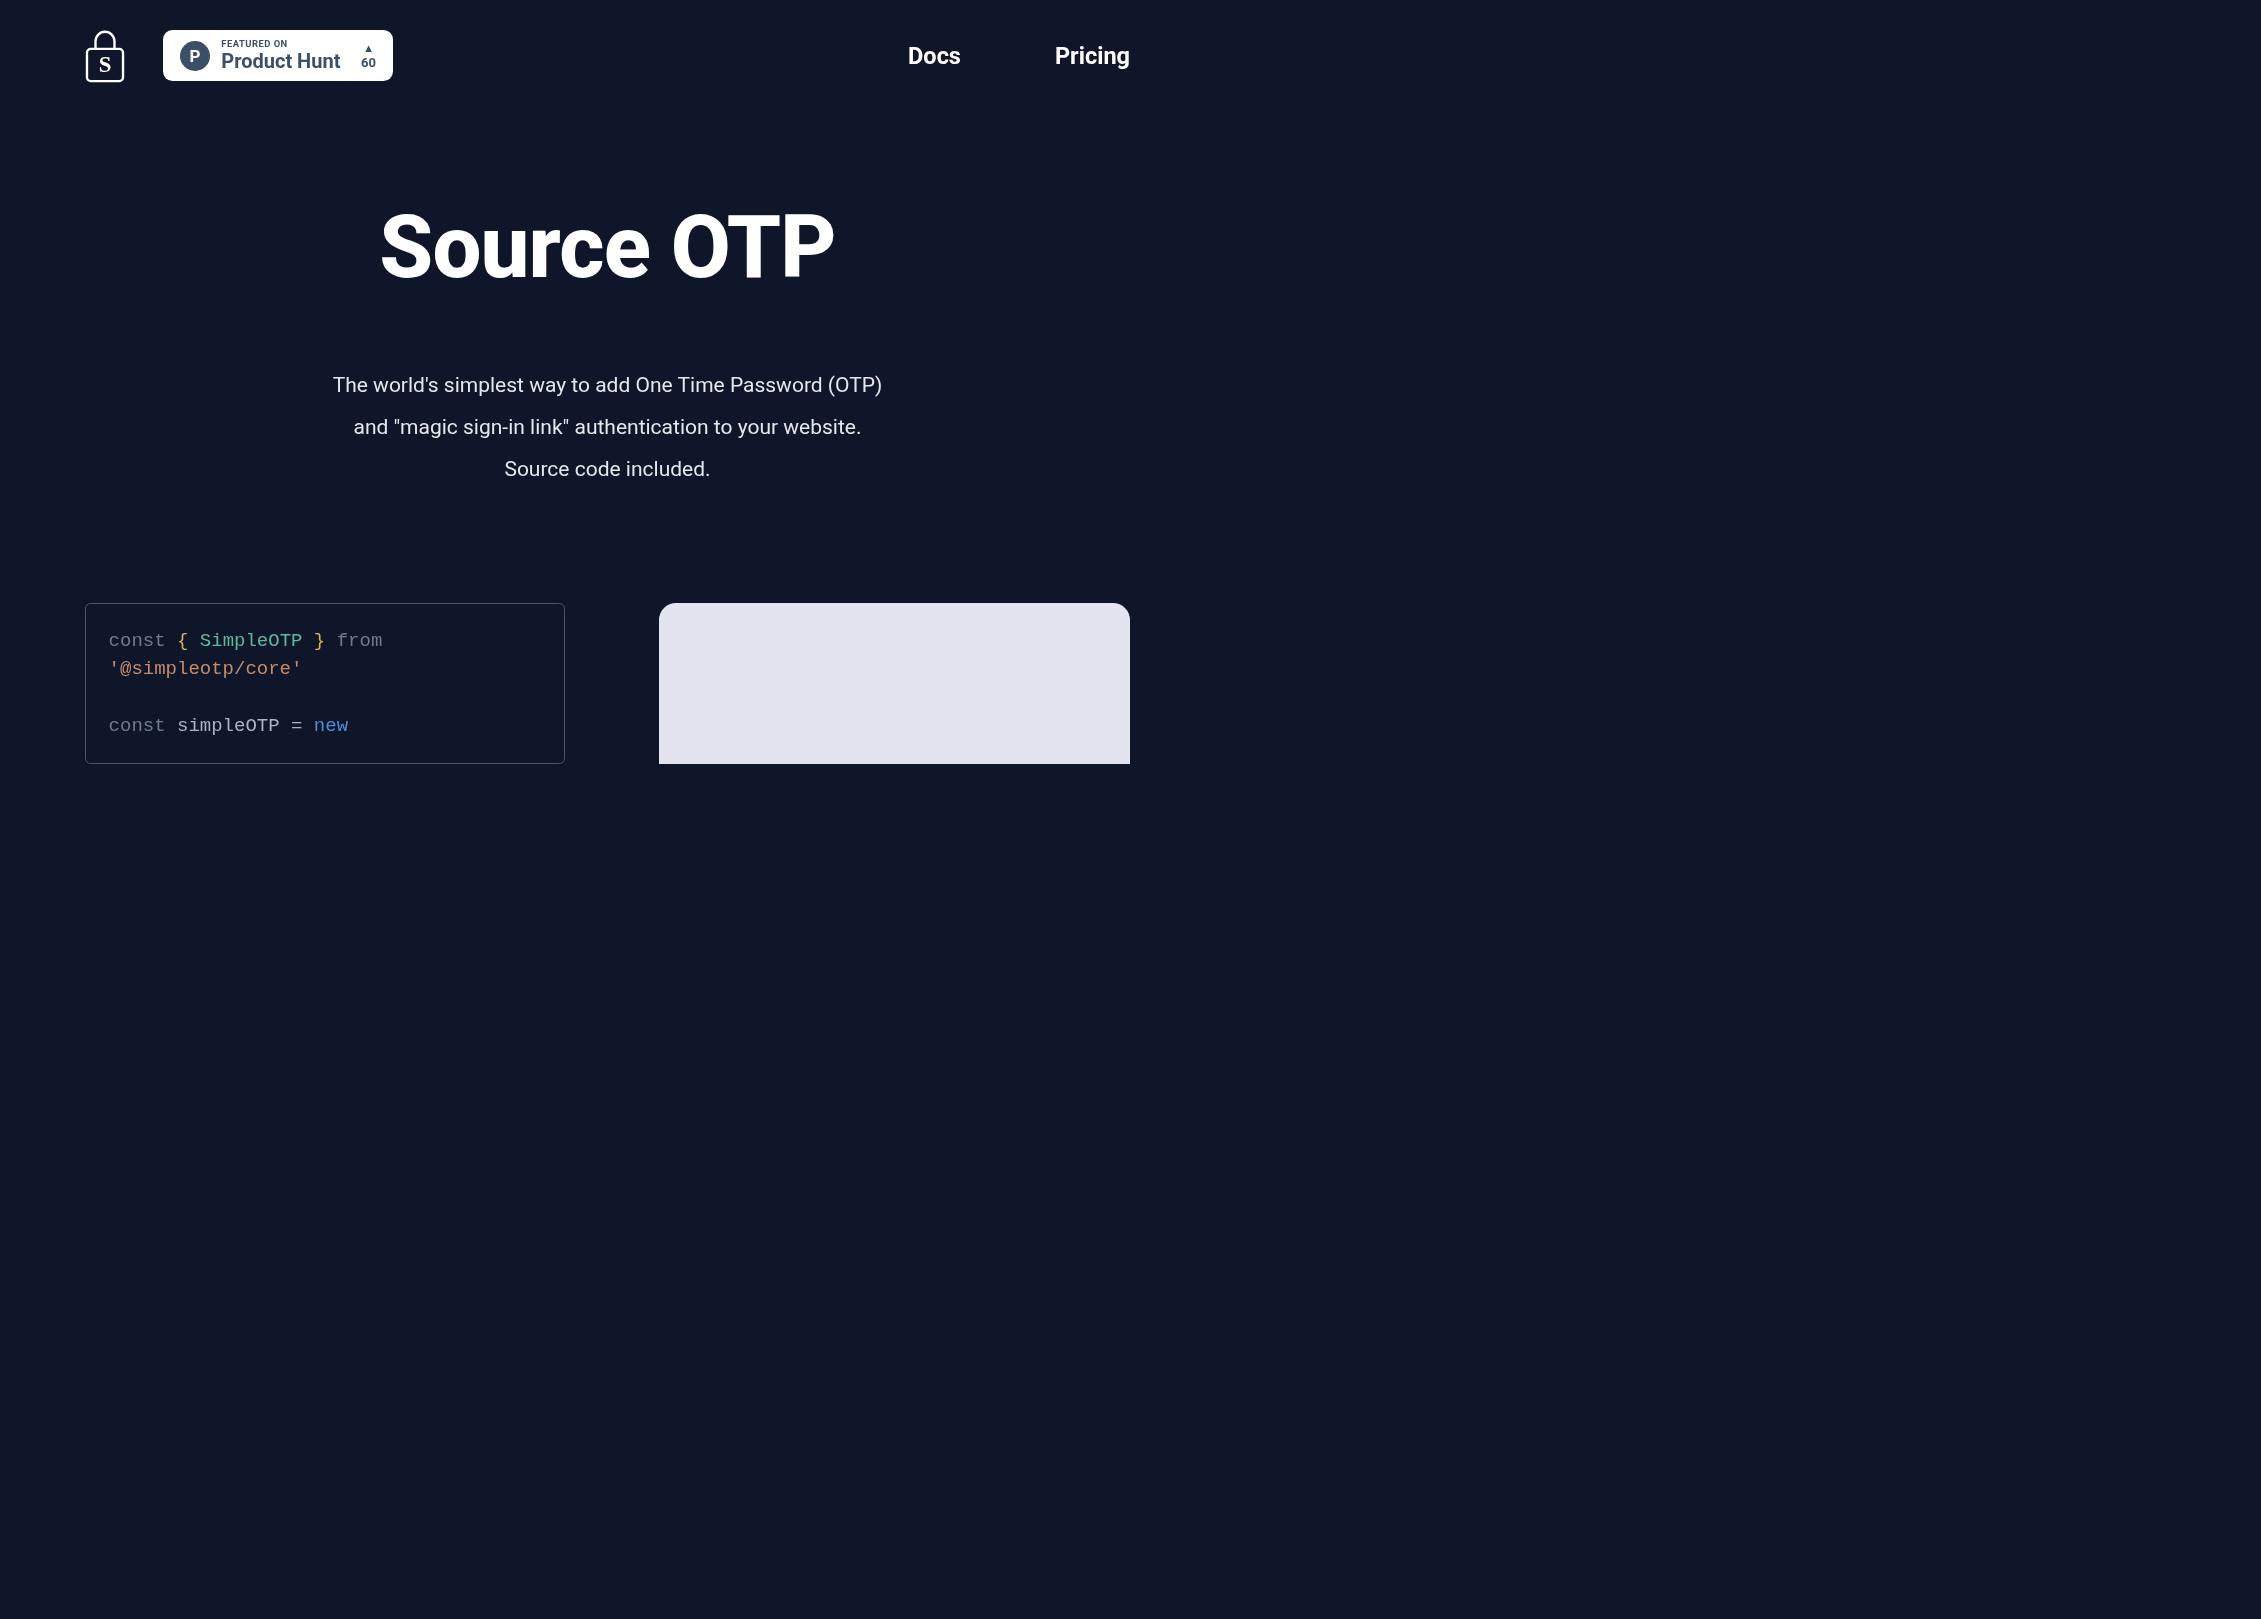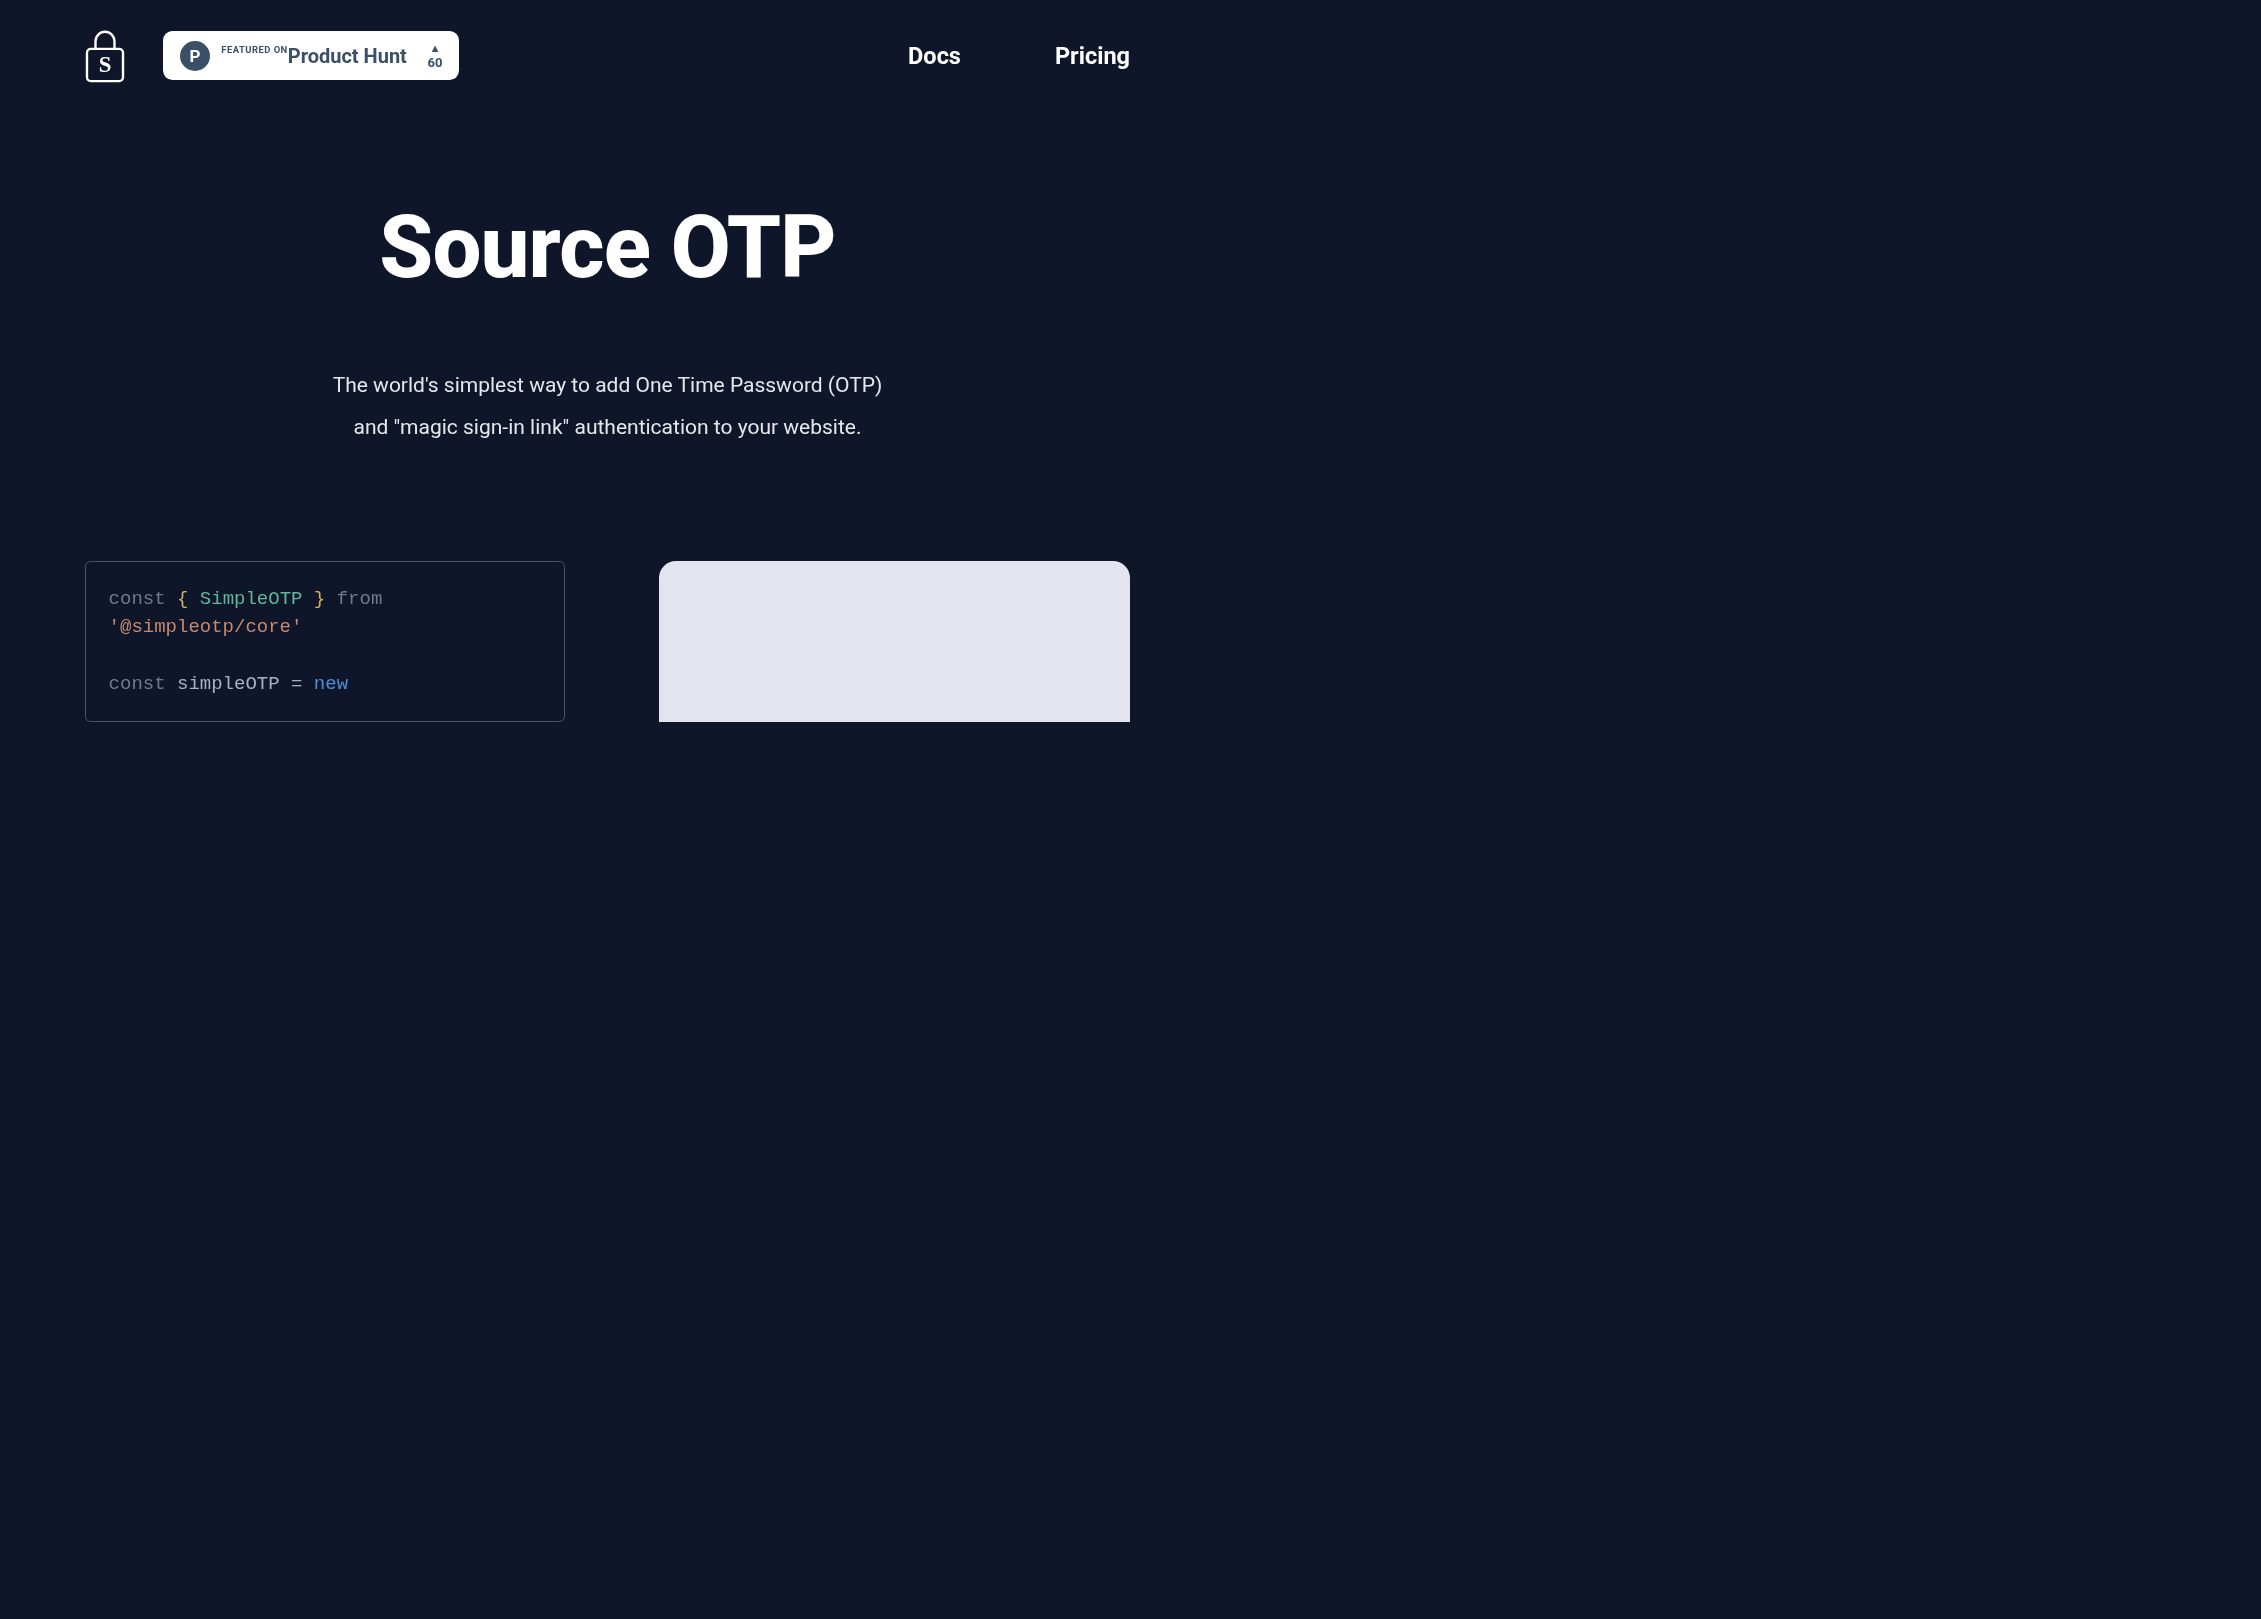--- a/index.html
+++ b/index.html
@@ -44,21 +44,21 @@
     background: #3b5068;
     color: #ffffff;
     display: flex;
     align-items: center;
     justify-content: center;
     font-weight: bold;
     font-size: 17px;
   }
   .ph-text {
     display: flex;
-    flex-direction: row;
+    flex-direction: column;
     line-height: 1.1;
   }
   .ph-featured {
     font-size: 9.4px;
     font-weight: 700;
     letter-spacing: 0.5px;
   }
   .ph-name {
     font-size: 20px;
     font-weight: 700;
@@ -177,20 +177,21 @@
 
   <a class="nav-link">Docs</a>
   <a class="nav-link">Pricing</a>
 </div>
 
 <div class="hero">
   <h1 class="hero-title">Source OTP</h1>
   <div class="hero-subtitle">
     <div>The world's simplest way to add One Time Password (OTP)</div>
     <div>and "magic sign-in link" authentication to your website.</div>
+    <div>Source code included.</div>
   </div>
 </div>
 
 <div class="bottom-section">
   <div class="code-block"><span class="tok-keyword">const</span> <span class="tok-brace">{</span> <span class="tok-class">SimpleOTP</span> <span class="tok-brace">}</span> <span class="tok-keyword">from</span>
 <span class="tok-string">'@simpleotp/core'</span>
 
 <span class="tok-keyword">const</span> <span class="tok-var">simpleOTP</span> <span class="tok-var">=</span> <span class="tok-new">new</span></div>
   <div class="preview-card"></div>
 </div>

